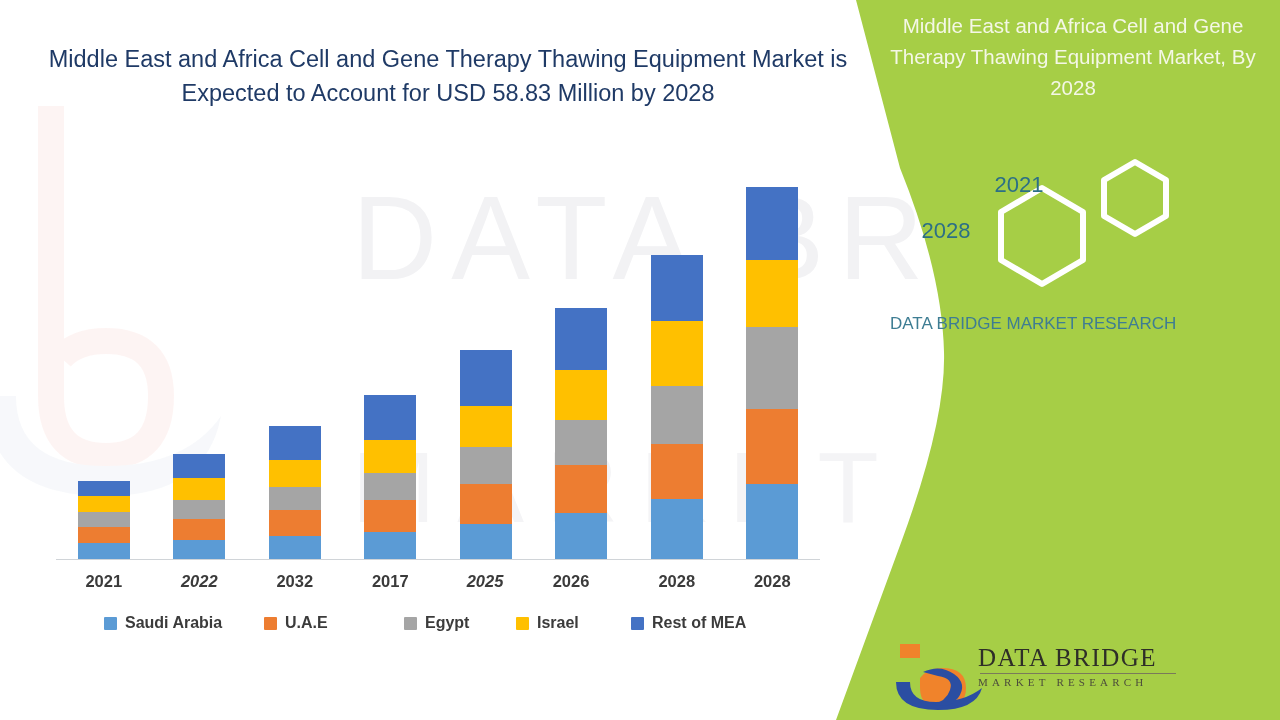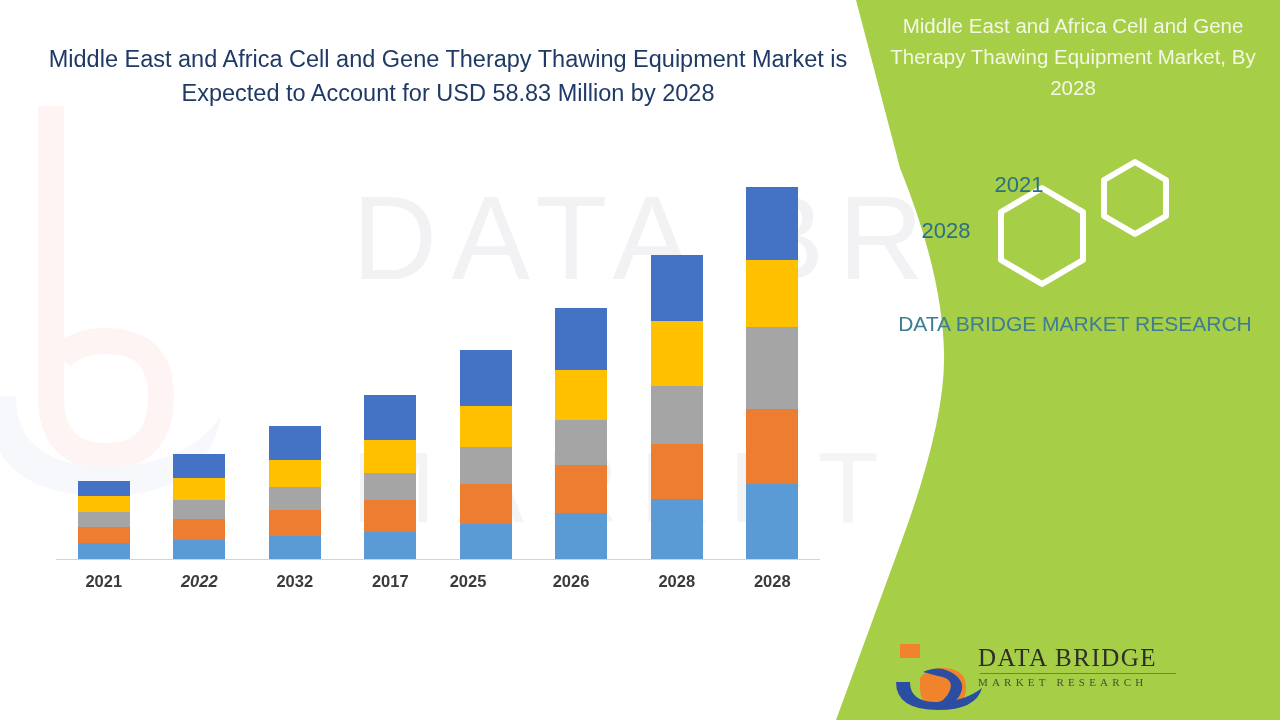--- a/index.html
+++ b/index.html
@@ -148,23 +148,22 @@
     font-weight: 400;
     text-align: center;
   }
   .hex-2021-label { left: 94px; top: 172px; width: 90px; }
   .hex-2028-label { left: 16px; top: 218px; width: 100px; }
 
   .brand {
     position: absolute;
     left: 10px; top: 308px;
     width: 370px;
-    text-align: center;
     color: #3e7d93;
-    font-size: 21px;
+    font-size: 17px;
     line-height: 32px;
     font-weight: 400;
   }
 
   .logo {
     position: absolute;
     left: 10px; top: 638px;
     width: 230px; height: 74px;
   }
   .logo-text {
@@ -267,26 +266,48 @@
         </div>
       </div>
     <div class="axis-line"></div>
   </div>
 
   <div class="xlabels" id="xlabels">
       <div class="xlabel" style="left: 7.75px;">2021</div>
       <div class="xlabel" style="left: 103.25px; font-style: italic;">2022</div>
       <div class="xlabel" style="left: 198.75px;">2032</div>
       <div class="xlabel" style="left: 294.25px;">2017</div>
-      <div class="xlabel" style="left: 372px;">2025</div>
+      <div class="xlabel" style="left: 389px; font-style: italic;">2025</div>
       <div class="xlabel" style="left: 475px;">2026</div>
       <div class="xlabel" style="left: 580.75px;">2028</div>
       <div class="xlabel" style="left: 676.25px;">2028</div>
     </div>
 
+  <div class="legend" id="legend">
+      <div class="legend-item" style="left: 48px;">
+        <span class="legend-swatch" style="background: rgb(91, 155, 213);"></span>
+        <span class="legend-label">Saudi Arabia</span>
+      </div>
+      <div class="legend-item" style="left: 208px;">
+        <span class="legend-swatch" style="background: rgb(237, 125, 49);"></span>
+        <span class="legend-label">U.A.E</span>
+      </div>
+      <div class="legend-item" style="left: 348px;">
+        <span class="legend-swatch" style="background: rgb(165, 165, 165);"></span>
+        <span class="legend-label">Egypt</span>
+      </div>
+      <div class="legend-item" style="left: 460px;">
+        <span class="legend-swatch" style="background: rgb(255, 192, 0);"></span>
+        <span class="legend-label">Israel</span>
+      </div>
+      <div class="legend-item" style="left: 575px;">
+        <span class="legend-swatch" style="background: rgb(68, 114, 196);"></span>
+        <span class="legend-label">Rest of MEA</span>
+      </div>
+    </div>
 
   <svg class="panel" viewBox="0 0 1280 720" preserveAspectRatio="none">
     <path d="M 856 0 L 1280 0 L 1280 720 L 836 720 L 902 540 Q 946 420 944 352 Q 942 272 900 168 Z" fill="#a6ce46"></path>
   </svg>
 
   <div class="panel-content">
     <div class="panel-title">Middle East and Africa Cell and Gene Therapy Thawing Equipment Market, By 2028</div>
 
     <div class="hexwrap">
       <svg viewBox="0 0 220 150" width="220" height="150">

